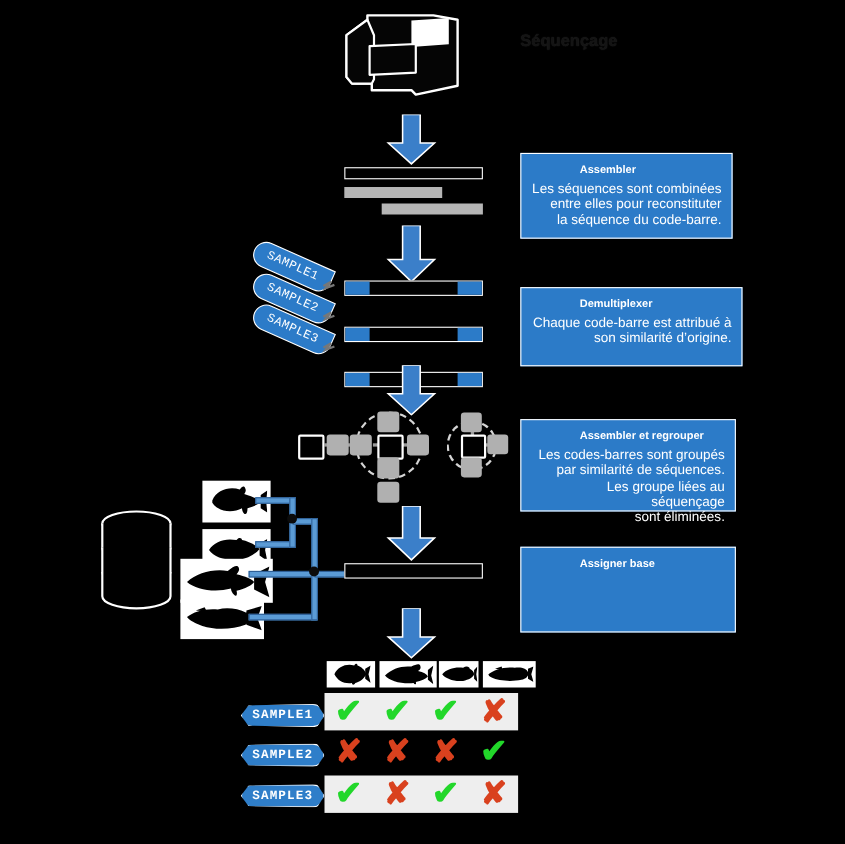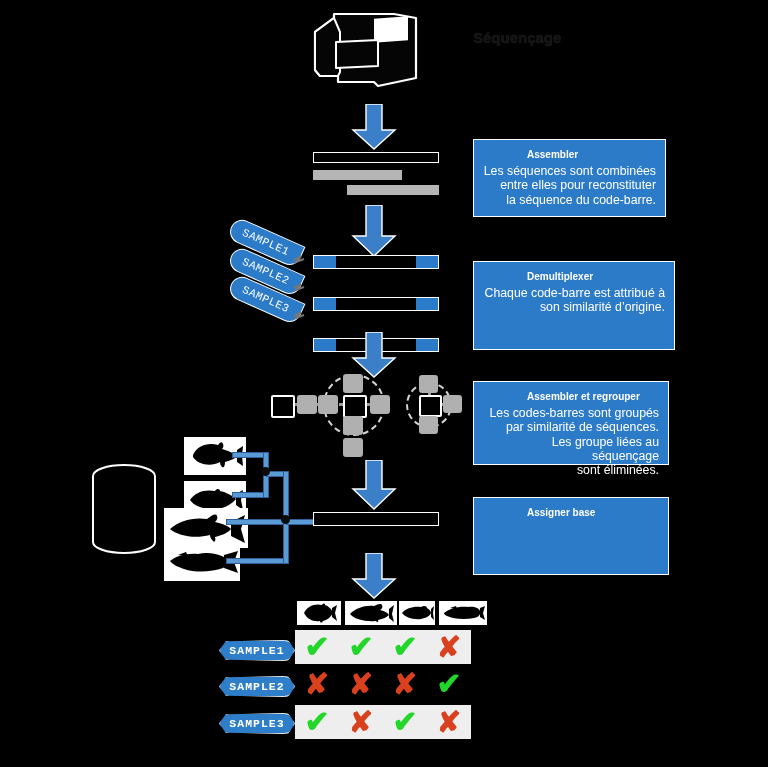--- a/index.html
+++ b/index.html
@@ -237,21 +237,21 @@
   </div>
   <div class="abs barcode" style="left:313px; top:283px; width:126px; height:14px;">
     <span class="cap left"></span>
     <span class="cap right"></span>
   </div>
   <div class="abs barcode" style="left:313px; top:310px; width:126px; height:14px;">
     <span class="cap left"></span>
     <span class="cap right"></span>
   </div>
 
-  <div class="abs info-box" style="left:473px; top:261px; width:202px; height:89px;">
+  <div class="abs info-box" style="left:473px; top:261px; width:202px; height:72px;">
     <div class="info-title">Demultiplexer</div>
     <div class="info-body">Chaque code-barre est attribué à
 son similarité d’origine.</div>
   </div>
 
   <div class="abs" style="left:351px; top:332px;">
     <svg class="arrow" width="46" height="46" viewBox="0 0 46 46">
       <polygon points="15,0 31,0 31,26 44,26 23,45 2,26 15,26" fill="#3b7fc9" stroke="#ffffff" stroke-width="1.4"></polygon>
     </svg>
   </div>

